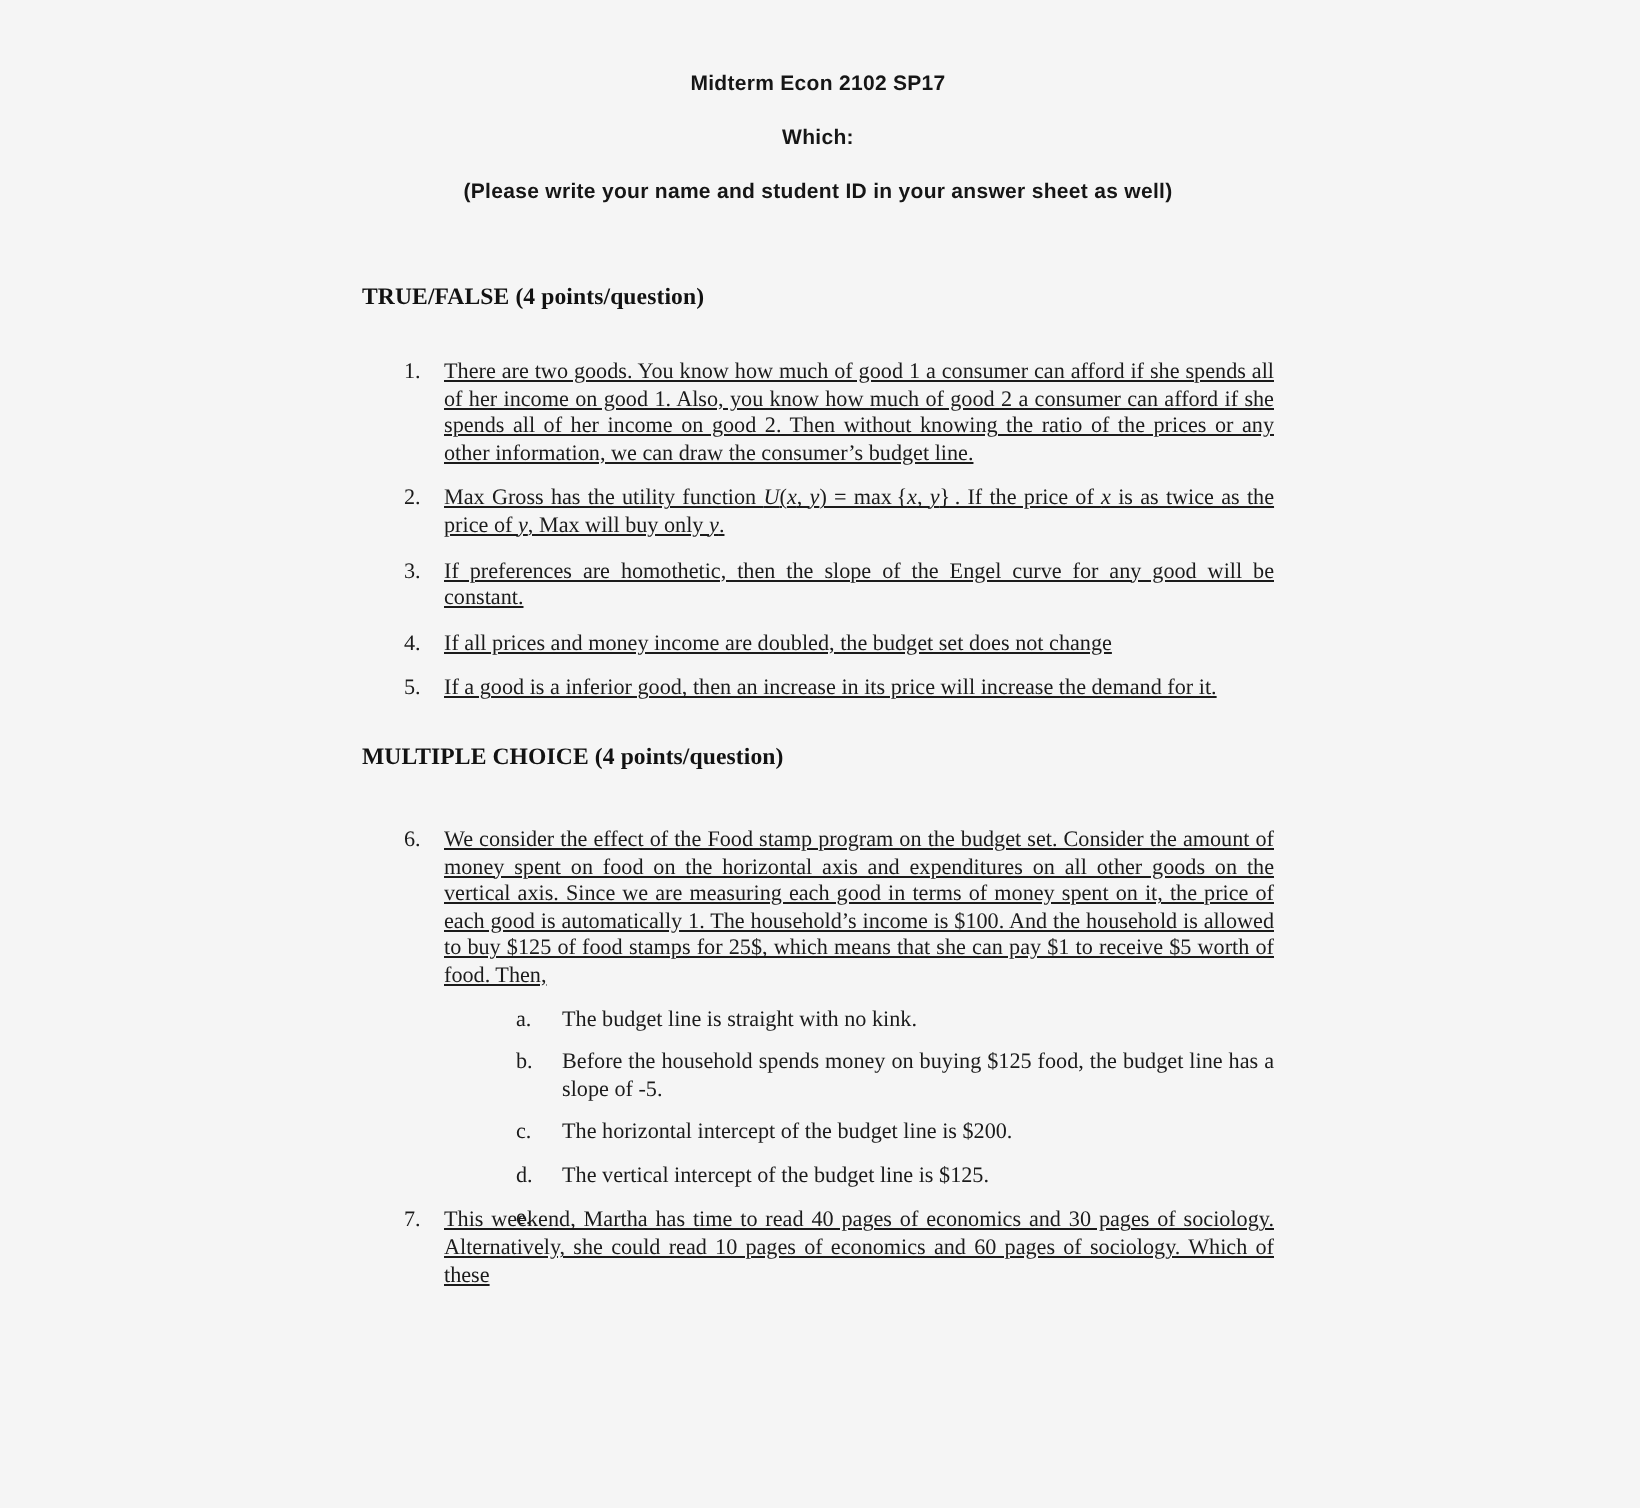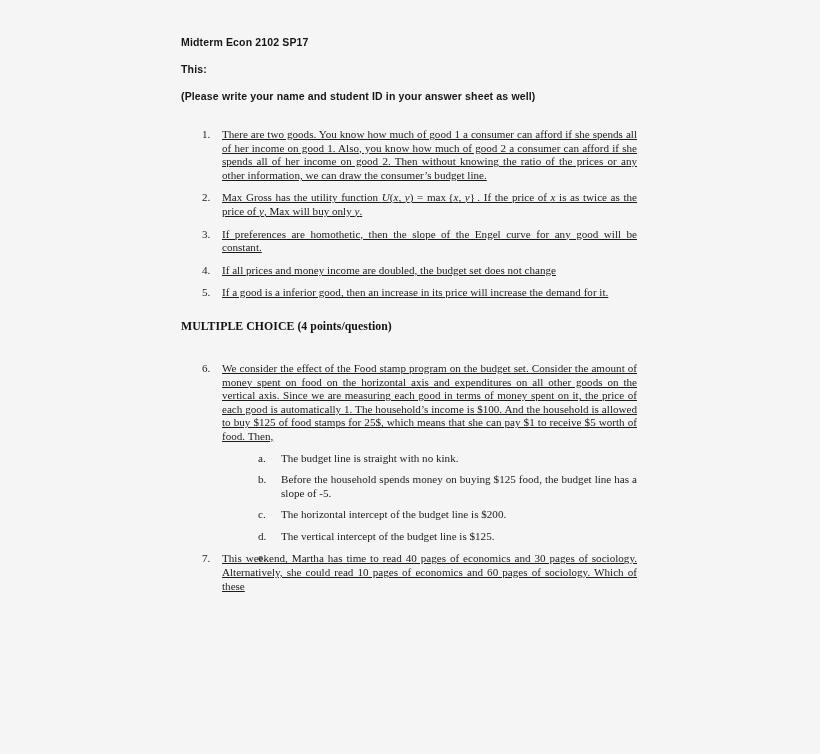--- a/index.html
+++ b/index.html
@@ -32,21 +32,21 @@
 
   
   .hdr {
     font-family: "Liberation Sans", sans-serif;
     font-weight: bold;
     font-size: 10.5px;
     line-height: 13px;
     letter-spacing: 0.15px;
     color: #161616;
   }
-  .hdr-line { margin-bottom: 14px; }
+  .hdr-line { margin-bottom: 14px; text-align: center; }
   .hdr-line.note { margin-bottom: 12px; }
 
   
   .section-heading {
     font-family: "Liberation Serif", serif;
     font-weight: bold;
     font-size: 11.8px;
     line-height: 14px;
     color: #121212;
     letter-spacing: 0.05px;
@@ -121,24 +121,25 @@
   i, .ital { font-style: italic; }
 </style>
 </head>
 <body>
 
 <div class="page">
   <div class="content">
 
     <div class="hdr">
       <div class="hdr-line">Midterm Econ 2102 SP17</div>
-      <div class="hdr-line">This:</div>
+      <div class="hdr-line">Which:</div>
       <div class="hdr-line note">(Please write your name and student ID in your answer sheet as well)</div>
     </div>
 
+    <div class="section-heading" id="sec-tf">TRUE/FALSE (4 points/question)</div>
 
     <ol class="qlist" id="tf-list">
       <li class="qitem">
         <span class="qmarker">1.</span>
         <span class="qbody">There are two goods. You know how much of good 1 a consumer can afford if she spends all of her income on good 1. Also, you know how much of good 2 a consumer can afford if she spends all of her income on good 2. Then without knowing the ratio of the prices or any other information, we can draw the consumer’s budget line.</span>
       </li>
       <li class="qitem">
         <span class="qmarker">2.</span>
         <span class="qbody"><span>Max Gross has the utility function </span><i>U</i><span>(</span><i>x</i><span>, </span><i>y</i><span>) = max {</span><i>x</i><span>, </span><i>y</i><span>} . If the price of </span><i>x</i><span> is as twice as the price of </span><i>y</i><span>, Max will buy only </span><i>y</i><span>.</span></span>
       </li>

